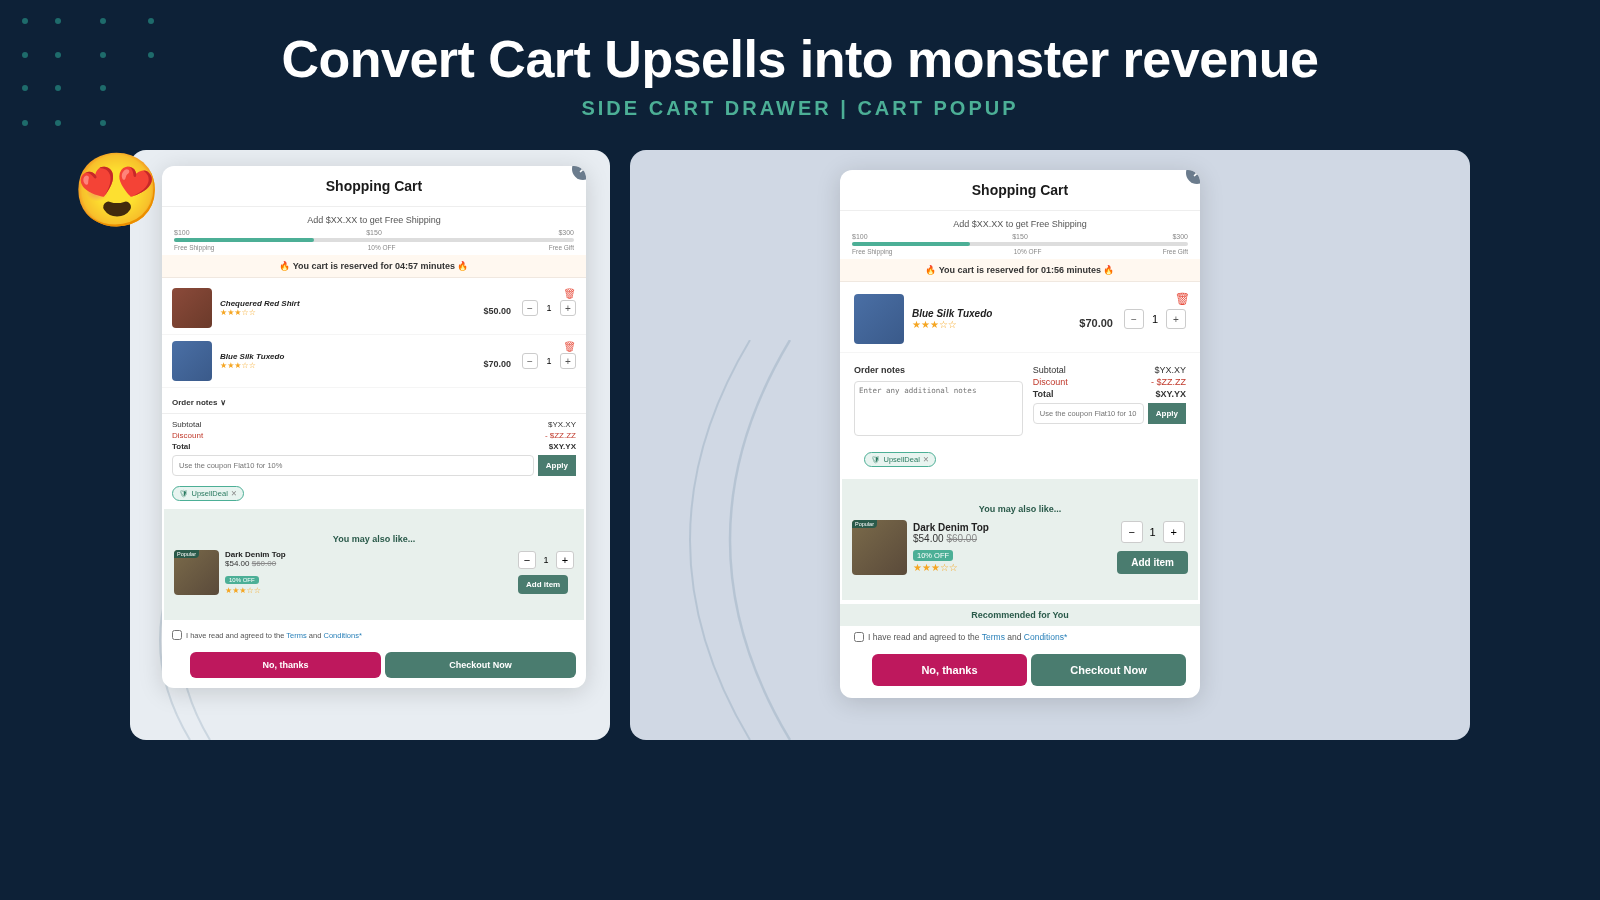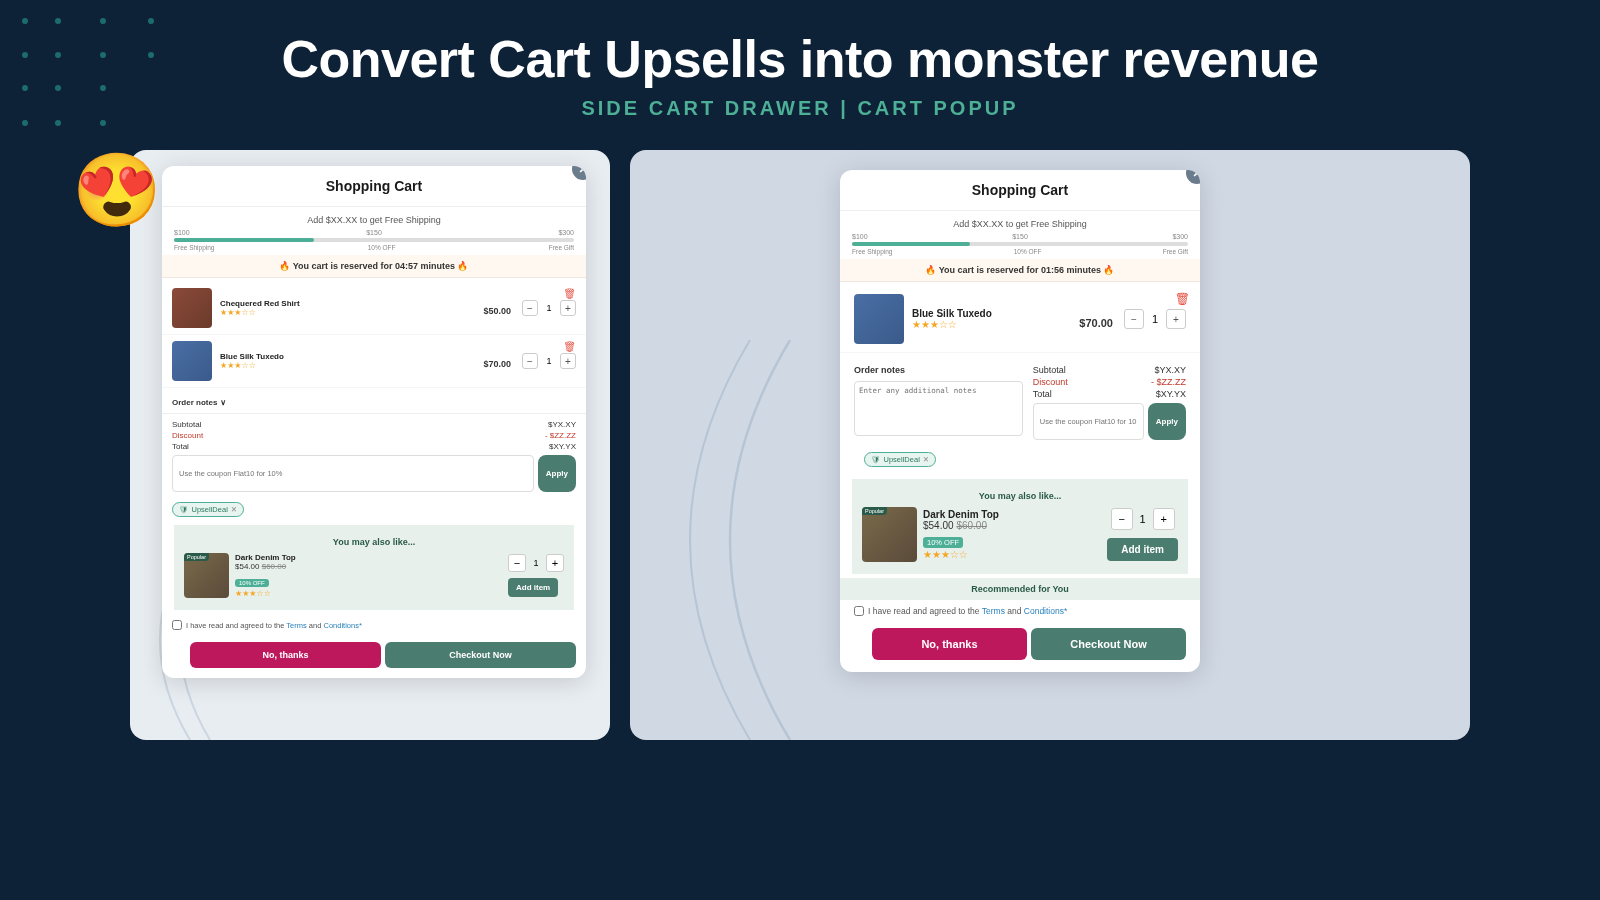--- a/index.html
+++ b/index.html
@@ -189,21 +189,21 @@
     }
     .item-img {
       width: 40px; height: 40px;
       background: #8b6b61;
       border-radius: 4px;
       overflow: hidden;
       flex-shrink: 0;
     }
     .item-img.blue-tux { background: #5b7fa6; }
     .item-info { flex: 1; min-width: 0; }
-    .item-name { font-size: 8px; font-weight: 600; color: #222; }
+    .item-name { font-size: 8px; font-weight: 600; color: #222; font-style: italic; }
     .item-stars { color: #f5a623; font-size: 8px; }
     .item-price { font-size: 9px; font-weight: 700; color: #333; margin-left: auto; }
     .qty-control {
       display: flex;
       align-items: center;
       gap: 4px;
     }
     .qty-btn {
       width: 16px; height: 16px;
       border: 1px solid #ccc;
@@ -241,64 +241,64 @@
       padding: 6px 10px;
     }
     .pricing-row {
       display: flex;
       justify-content: space-between;
       font-size: 8px;
       color: #333;
       margin-bottom: 2px;
     }
     .pricing-row.discount { color: #c0392b; }
-    .pricing-row.total { font-weight: 400; }
+    .pricing-row.total { font-weight: 700; }
 
     .coupon-row {
       display: flex;
       gap: 4px;
       margin-top: 4px;
     }
     .coupon-input {
       flex: 1;
       border: 1px solid #ddd;
       border-radius: 4px;
       font-size: 7.5px;
       padding: 3px 6px;
       color: #aaa;
     }
     .coupon-apply-btn {
       background: #4a7c6f;
       color: #fff;
       border: none;
-      border-radius: 8px;
+      border-radius: 0;
       font-size: 8px;
-      padding: 14px 8px;
+      padding: 6px 8px;
       cursor: pointer;
       font-weight: 600;
     }
 
     .upsell-deal-tag {
       display: inline-flex;
       align-items: center;
       background: #e8f4f0;
       border: 1px solid #4caf96;
       border-radius: 12px;
       font-size: 7.5px;
       color: #2a7a60;
       padding: 2px 6px;
       gap: 3px;
       margin: 4px 0 4px 10px;
     }
     .upsell-x { cursor: pointer; color: #888; }
 
     .upsell-section {
       background: #e8f0ec;
-      padding: 12px 10px;
-      margin: 4px 12px;
+      padding: 25px 10px;
+      margin: 4px 2px;
     }
     .upsell-title {
       text-align: center;
       font-size: 9px;
       font-weight: 700;
       color: #2a5a4a;
       margin-bottom: 6px;
     }
     .upsell-item {
       display: flex;

